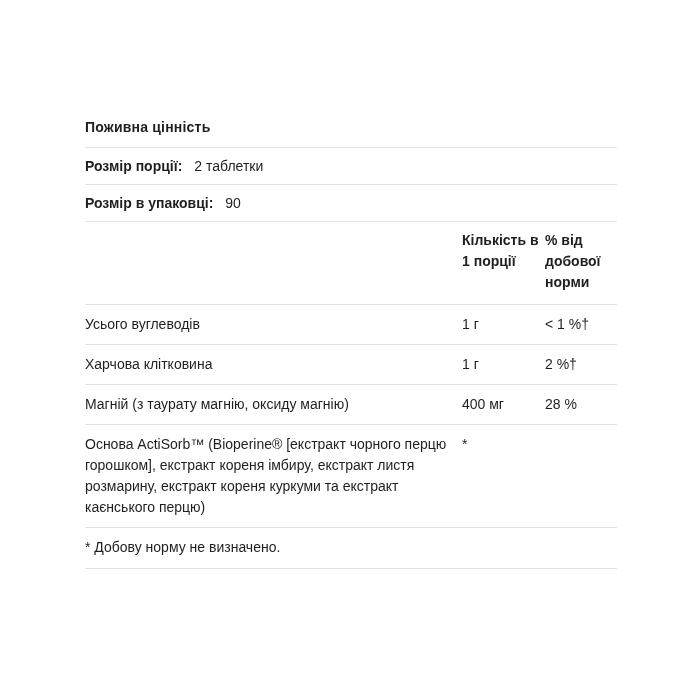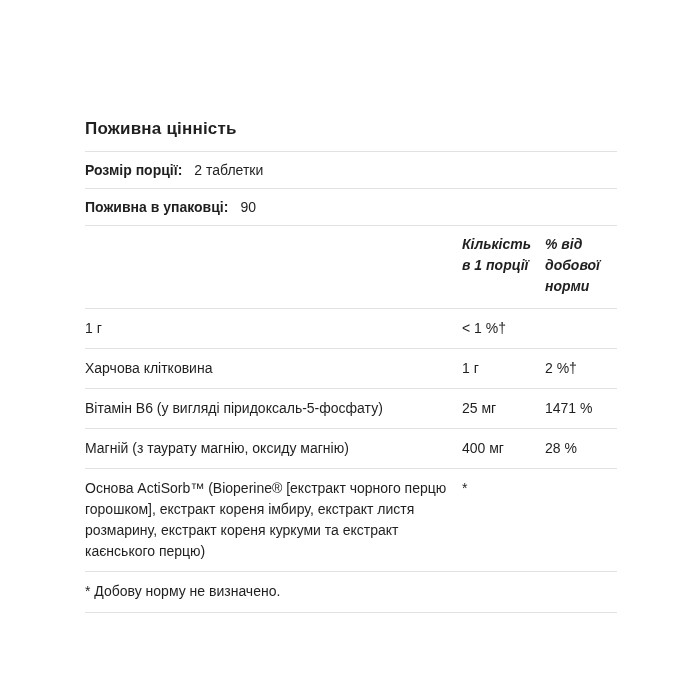--- a/index.html
+++ b/index.html
@@ -19,39 +19,38 @@
     width: 532px;
     font-size: 14px;
   }
   .hr {
     border-bottom: 1px solid #e2e2e2;
   }
   .title-row {
     padding: 9px 0 12px 0;
   }
   .title-row .t {
-    font-size: 17px;
+    font-size: 14px;
     font-weight: bold;
     letter-spacing: 0.2px;
   }
   .info-row {
     padding: 10px 0 10px 0;
     line-height: 16px;
   }
   .info-row .lbl { font-weight: bold; }
   .info-row .val { margin-left: 12px; }
   .grid {
     display: grid;
     grid-template-columns: 1fr 83px 72px;
   }
   .head-row {
     padding: 8px 0 11px 0;
     font-weight: bold;
     line-height: 21px;
-    font-style: italic;
   }
   .data-row {
     padding: 9px 0 9px 0;
     line-height: 21px;
   }
   .cell-name { padding-right: 10px; }
   .cell-amount, .cell-dv { padding-right: 4px; }
   .foot {
     padding: 8px 0 10px 0;
     line-height: 22px;
@@ -64,45 +63,41 @@
 
   <div class="title-row hr">
     <span class="t">Поживна цінність</span>
   </div>
 
   <div class="info-row hr">
     <span class="lbl">Розмір порції:</span><span class="val">2 таблетки</span>
   </div>
 
   <div class="info-row hr">
-    <span class="lbl">Поживна в упаковці:</span><span class="val">90</span>
+    <span class="lbl">Розмір в упаковці:</span><span class="val">90</span>
   </div>
 
   <div class="head-row grid hr">
     <div class="cell-name"></div>
     <div class="cell-amount">Кількість в 1 порції</div>
     <div class="cell-dv">% від добової норми</div>
   </div>
 
   <div class="data-row grid hr">
+    <div class="cell-name">Усього вуглеводів</div>
     <div class="cell-amount">1 г</div>
     <div class="cell-dv">&lt; 1 %†</div>
   </div>
 
   <div class="data-row grid hr">
     <div class="cell-name">Харчова клітковина</div>
     <div class="cell-amount">1 г</div>
     <div class="cell-dv">2 %†</div>
   </div>
 
-  <div class="data-row grid hr">
-    <div class="cell-name">Вітамін B6 (у вигляді піридоксаль-5-фосфату)</div>
-    <div class="cell-amount">25 мг</div>
-    <div class="cell-dv">1471 %</div>
-  </div>
 
   <div class="data-row grid hr">
     <div class="cell-name">Магній (з таурату магнію, оксиду магнію)</div>
     <div class="cell-amount">400 мг</div>
     <div class="cell-dv">28 %</div>
   </div>
 
   <div class="data-row grid hr">
     <div class="cell-name">Основа ActiSorb™ (Bioperine® [екстракт чорного перцю горошком], екстракт кореня імбиру, екстракт листя розмарину, екстракт кореня куркуми та екстракт каєнського перцю)</div>
     <div class="cell-dv">*</div>

